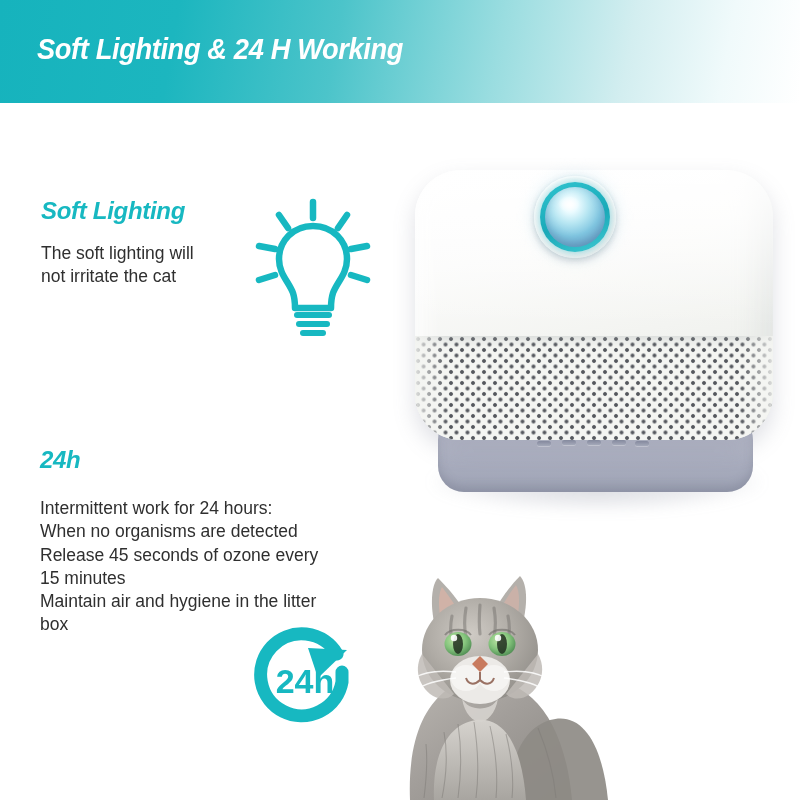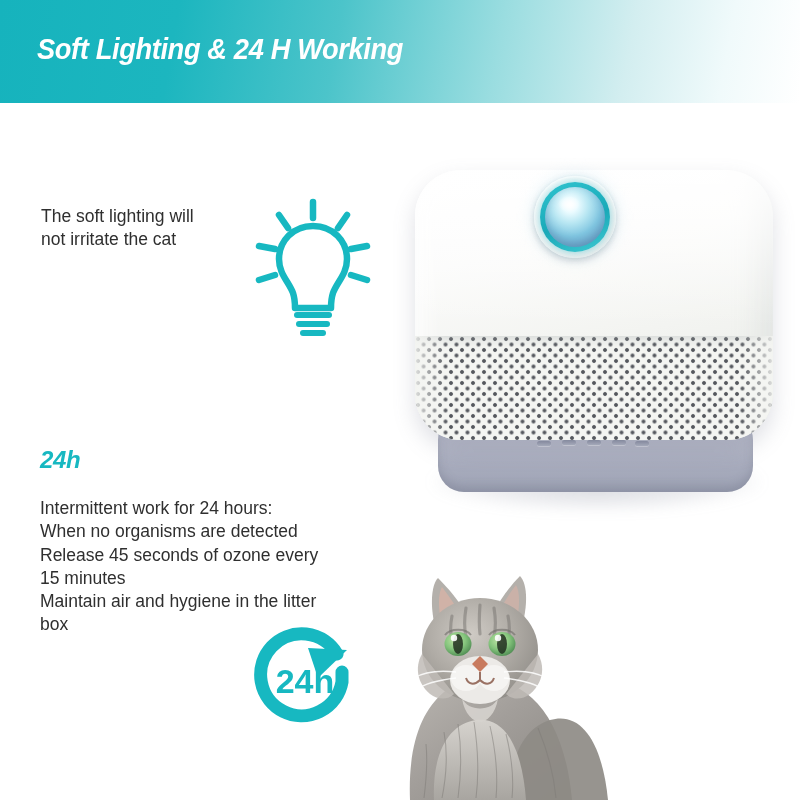--- a/index.html
+++ b/index.html
@@ -27,21 +27,21 @@
   
   .feature-heading {
     font-size:24px; font-weight:bold; font-style:italic;
     color:#17b8c1; letter-spacing:-0.3px; white-space:nowrap;
   }
   .feature-body {
     font-size:17.5px; color:#2f2f2f; line-height:1.33;
     white-space:pre-line;
   }
   #soft-lighting-block { position:absolute; left:41px; top:197px; }
-  #soft-lighting-block .feature-body { margin-top:8px; }
+  #soft-lighting-block .feature-body { margin-top:17px; }
 
   #twentyfour-block { position:absolute; left:40px; top:446px; }
   #twentyfour-block .feature-body { margin-top:23px; }
 
   
   #bulb-icon { position:absolute; left:253px; top:196px; }
 
   
   #cycle-icon { position:absolute; left:246px; top:620px; }
 
@@ -129,20 +129,21 @@
   .cat-svg { position:absolute; left:0; top:0; }
 </style>
 </head>
 <body>
 
 <div class="header">
   <div class="header-title">Soft Lighting &amp; 24 H Working</div>
 </div>
 
 <div id="soft-lighting-block">
+  <div class="feature-heading">Soft Lighting</div>
   <div class="feature-body">The soft lighting will
 not irritate the cat</div>
 </div>
 
 <div id="bulb-icon">
   <svg width="120" height="145" viewBox="0 0 120 145" fill="none" xmlns="http://www.w3.org/2000/svg">
     <g stroke="#17b8c1" stroke-width="6.5" stroke-linecap="round">
 
       <line x1="60" y1="6" x2="60" y2="22"></line>
       <line x1="26" y1="19" x2="35" y2="32"></line>

